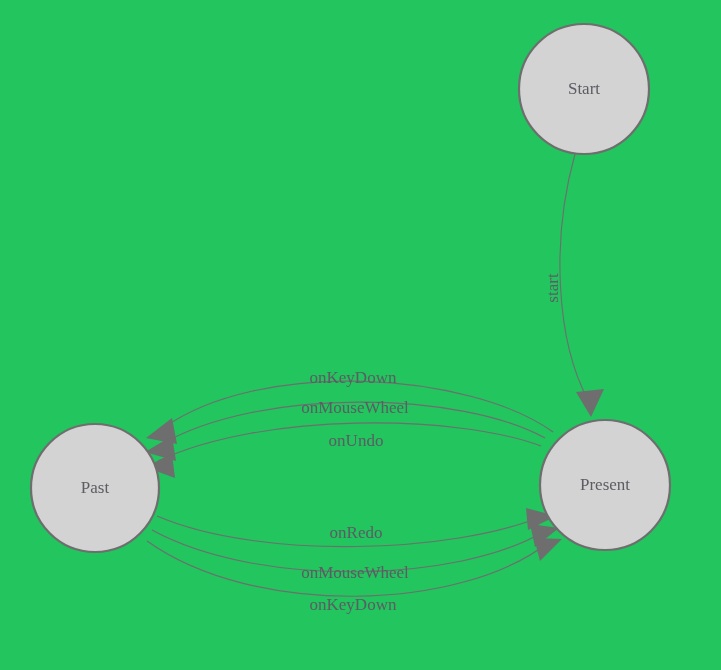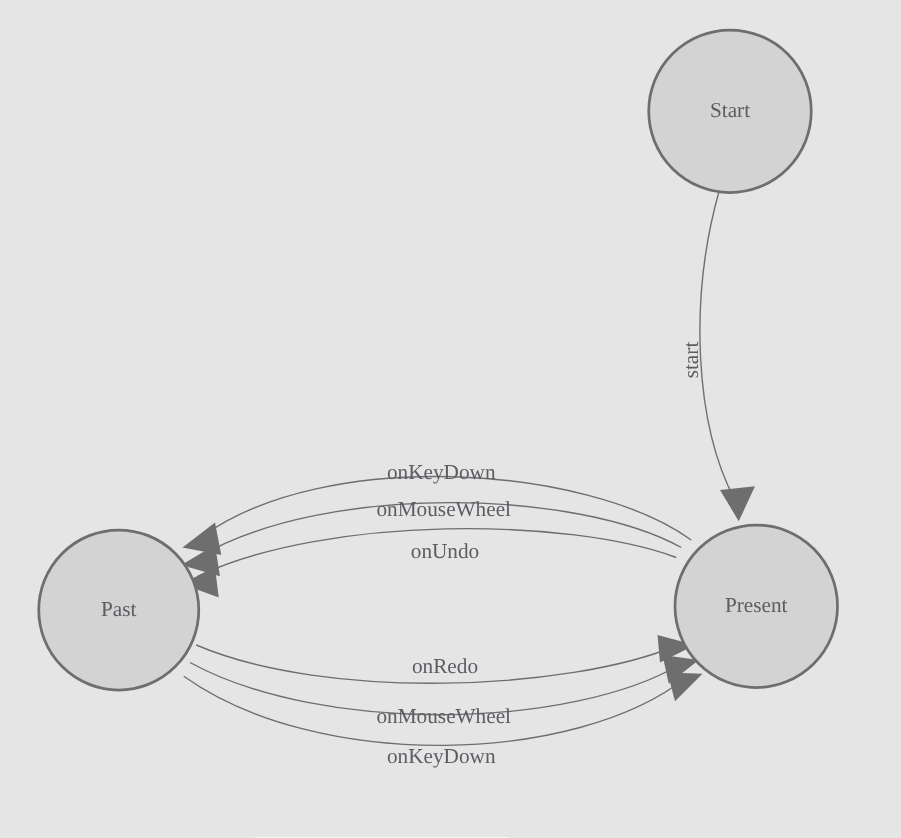--- a/index.html
+++ b/index.html
@@ -4,21 +4,21 @@
 <style>
   html, body {
     margin: 0;
     padding: 0;
     background: #ffffff;
   }
   #diagram-root {
     position: relative;
     width: 721px;
     height: 670px;
-    background: #e5e5e5;
+    background: #22c55e;
     overflow: hidden;
     font-family: "Liberation Serif", "DejaVu Serif", serif;
   }
   svg.canvas {
     position: absolute;
     top: 0;
     left: 0;
     width: 721px;
     height: 670px;
     display: block;

